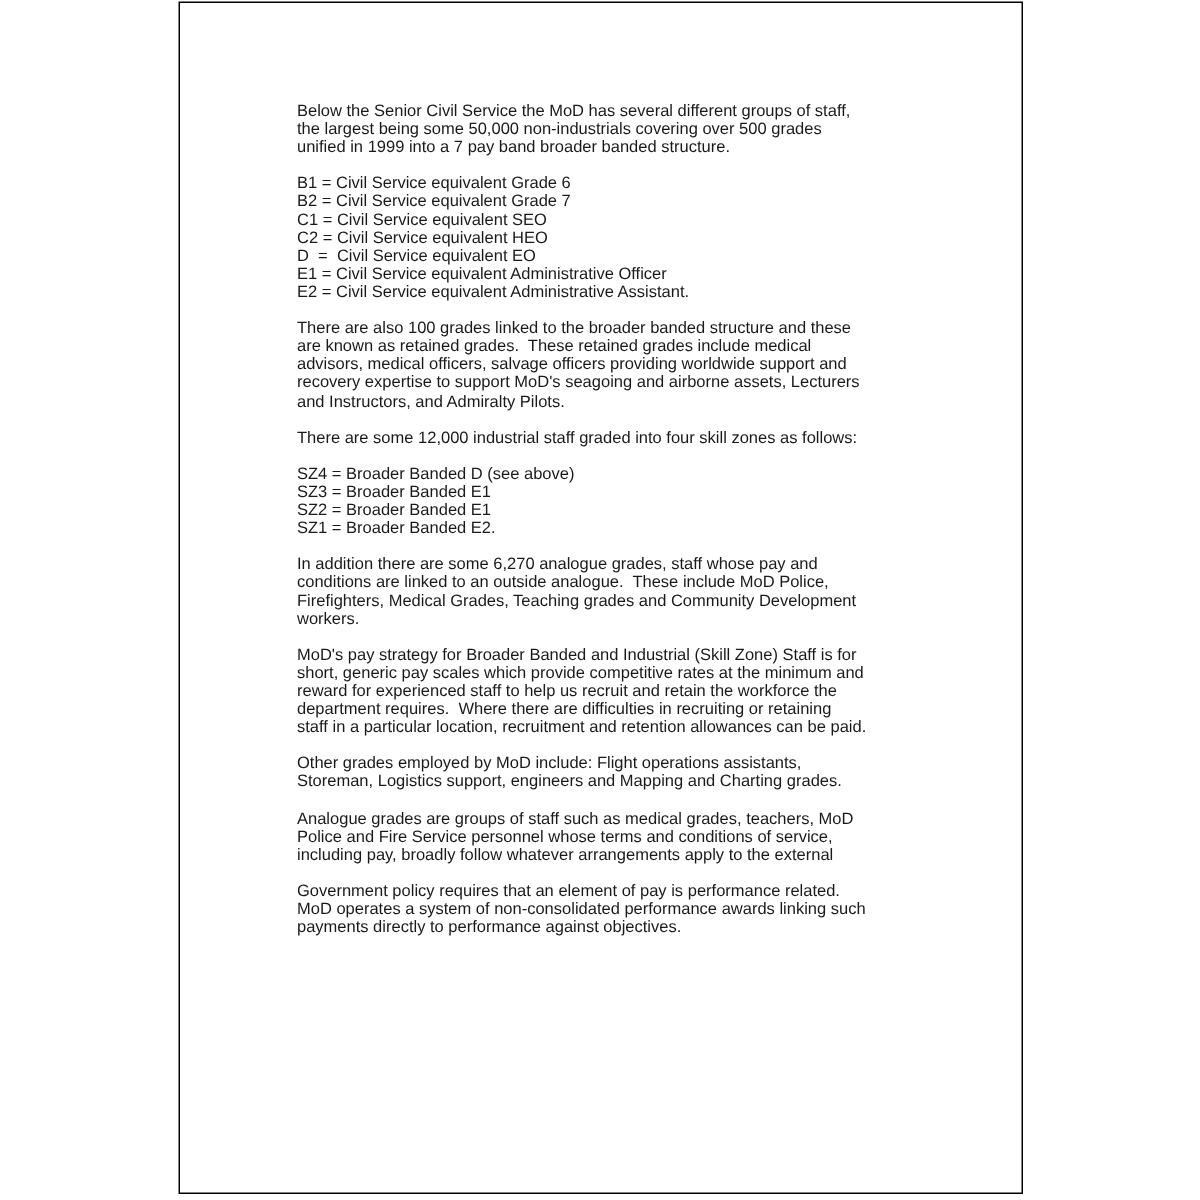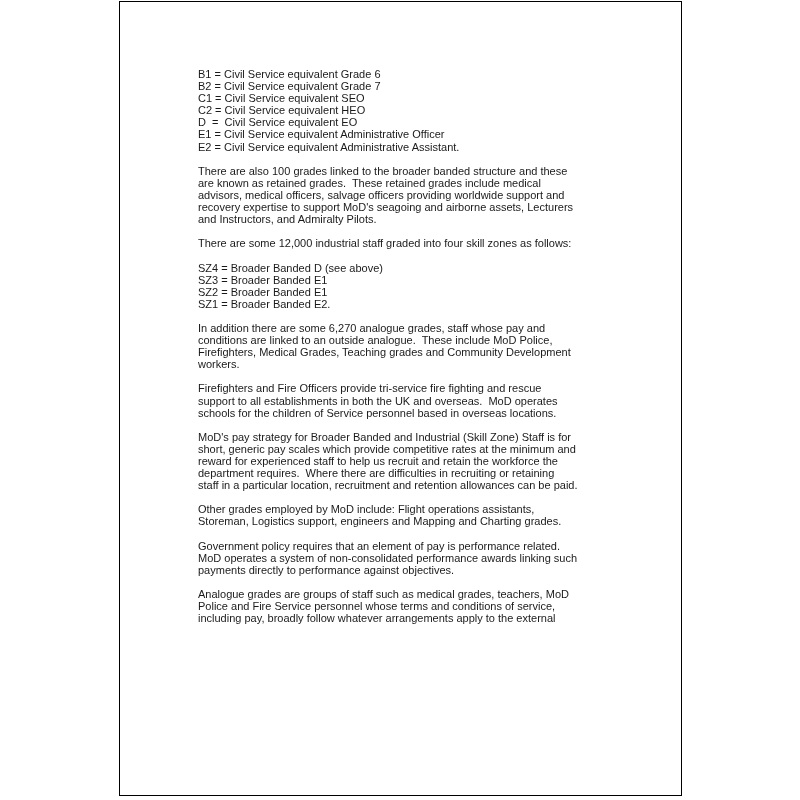--- a/index.html
+++ b/index.html
@@ -41,20 +41,23 @@
   .text-block p:last-child {
     margin-bottom: 0;
   }
 </style>
 </head>
 <body>
 
 <div class="canvas">
   <div class="page">
     <div class="text-block">
+        <p>Below the Senior Civil Service the MoD has several different groups of staff,
+the largest being some 50,000 non-industrials covering over 500 grades
+unified in 1999 into a 7 pay band broader banded structure.</p>
         <p>B1 = Civil Service equivalent Grade 6
 B2 = Civil Service equivalent Grade 7
 C1 = Civil Service equivalent SEO
 C2 = Civil Service equivalent HEO
 D  =  Civil Service equivalent EO
 E1 = Civil Service equivalent Administrative Officer
 E2 = Civil Service equivalent Administrative Assistant.</p>
         <p>There are also 100 grades linked to the broader banded structure and these
 are known as retained grades.  These retained grades include medical
 advisors, medical officers, salvage officers providing worldwide support and
@@ -62,31 +65,28 @@
 and Instructors, and Admiralty Pilots.</p>
         <p>There are some 12,000 industrial staff graded into four skill zones as follows:</p>
         <p>SZ4 = Broader Banded D (see above)
 SZ3 = Broader Banded E1
 SZ2 = Broader Banded E1
 SZ1 = Broader Banded E2.</p>
         <p>In addition there are some 6,270 analogue grades, staff whose pay and
 conditions are linked to an outside analogue.  These include MoD Police,
 Firefighters, Medical Grades, Teaching grades and Community Development
 workers.</p>
-        <p>Firefighters and Fire Officers provide tri-service fire fighting and rescue
-support to all establishments in both the UK and overseas.  MoD operates
-schools for the children of Service personnel based in overseas locations.</p>
         <p>MoD's pay strategy for Broader Banded and Industrial (Skill Zone) Staff is for
 short, generic pay scales which provide competitive rates at the minimum and
 reward for experienced staff to help us recruit and retain the workforce the
 department requires.  Where there are difficulties in recruiting or retaining
 staff in a particular location, recruitment and retention allowances can be paid.</p>
         <p>Other grades employed by MoD include: Flight operations assistants,
 Storeman, Logistics support, engineers and Mapping and Charting grades.</p>
+        <p>Analogue grades are groups of staff such as medical grades, teachers, MoD
+Police and Fire Service personnel whose terms and conditions of service,
+including pay, broadly follow whatever arrangements apply to the external</p>
         <p>Government policy requires that an element of pay is performance related.
 MoD operates a system of non-consolidated performance awards linking such
 payments directly to performance against objectives.</p>
-        <p>Analogue grades are groups of staff such as medical grades, teachers, MoD
-Police and Fire Service personnel whose terms and conditions of service,
-including pay, broadly follow whatever arrangements apply to the external</p>
       </div>
   </div>
 </div>
 
 </body></html>

